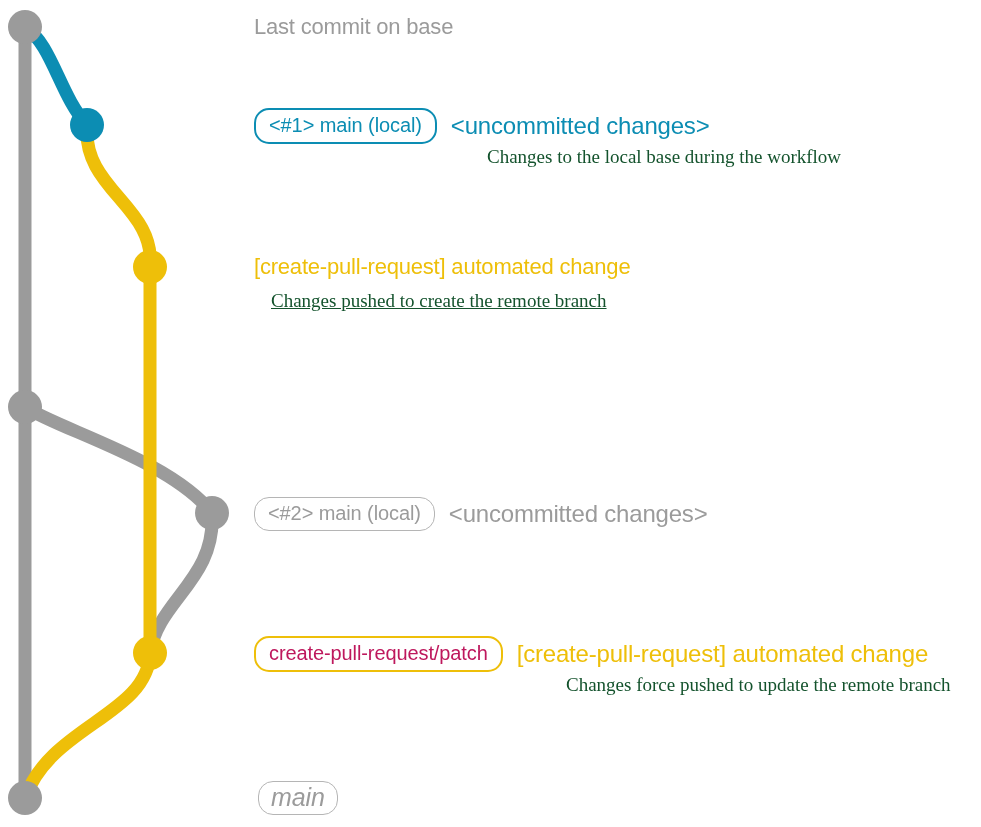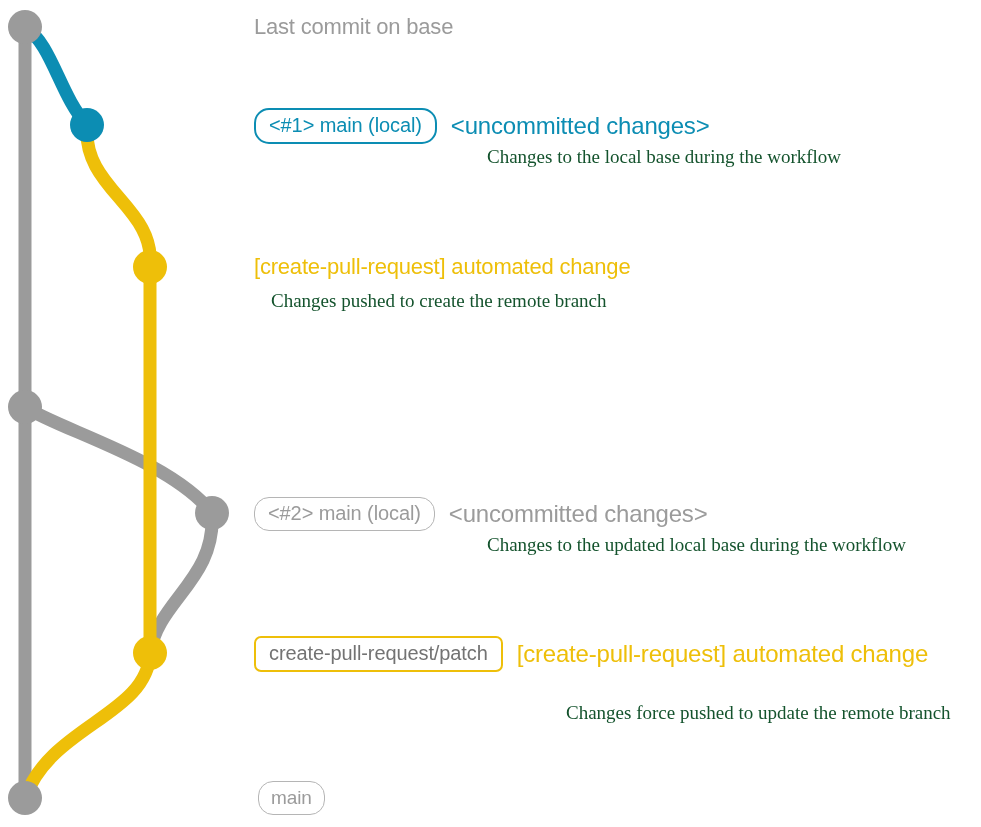--- a/index.html
+++ b/index.html
@@ -45,24 +45,24 @@
     display: inline-block;
     border-style: solid;
     border-radius: 15px;
     padding: 4px 13px 5px 13px;
     font-size: 20px;
     line-height: 23px;
     letter-spacing: -0.1px;
     background: #ffffff;
   }
   .badge.teal   { color: #0c8db3; border-color: #0c8db3; border-width: 2px; }
-  .badge.yellow { color: #737373; border-color: #eebf09; border-width: 2px; border-radius: 7px; }
+  .badge.yellow { color: #be185d; border-color: #eebf09; border-width: 2px; }
   .badge.gray   { color: #9b9b9b; border-color: #b5b5b5; border-width: 1.6px; }
   .badge.gray-sm{ color: #9b9b9b; border-color: #b5b5b5; border-width: 1.6px;
-                  font-size: 19px; padding: 4px 12px 5px 12px; }
+                  font-size: 25px; padding: 4px 12px 5px 12px; font-style: italic; }
 
   
   .subject {
     font-size: 24px;
     line-height: 24px;
     margin-left: 14px;
     letter-spacing: -0.2px;
   }
   .subject.teal   { color: #0c8db3; }
   .subject.yellow { color: #eebf09; }
@@ -126,32 +126,31 @@
 
   <div class="note-head" style="left:254px; top:14px;">Last commit on base</div>
 
   <div class="row" style="left:254px; top:108px;">
     <span class="badge teal">&lt;#1&gt; main (local)</span>
     <span class="subject teal">&lt;uncommitted changes&gt;</span>
   </div>
   <div class="desc" style="left:487px; top:146px;">Changes to the local base during the workflow</div>
 
   <div class="note-head yellow" style="left:254px; top:254px;">[create-pull-request] automated change</div>
-  <div class="desc" style="left:271px; top:290px;">Changes pushed to create the remote branch</div>
+  <div class="desc" style="left:271px; top:290px;text-decoration:underline;">Changes pushed to create the remote branch</div>
 
 
   <div class="row" style="left:254px; top:497px;justify-content:center;">
     <span class="badge gray">&lt;#2&gt; main (local)</span>
     <span class="subject gray">&lt;uncommitted changes&gt;</span>
   </div>
-  <div class="desc" style="left:487px; top:534px;">Changes to the updated local base during the workflow</div>
 
   <div class="row" style="left:254px; top:636px;">
     <span class="badge yellow">create-pull-request/patch</span>
     <span class="subject yellow">[create-pull-request] automated change</span>
   </div>
-  <div class="desc" style="left:566px; top:674px;margin-top:28px;">Changes force pushed to update the remote branch</div>
+  <div class="desc" style="left:566px; top:674px;">Changes force pushed to update the remote branch</div>
 
   <div class="row" style="left:258px; top:781px;">
     <span class="badge gray-sm">main</span>
   </div>
 
 </div>
 
 </body></html>

